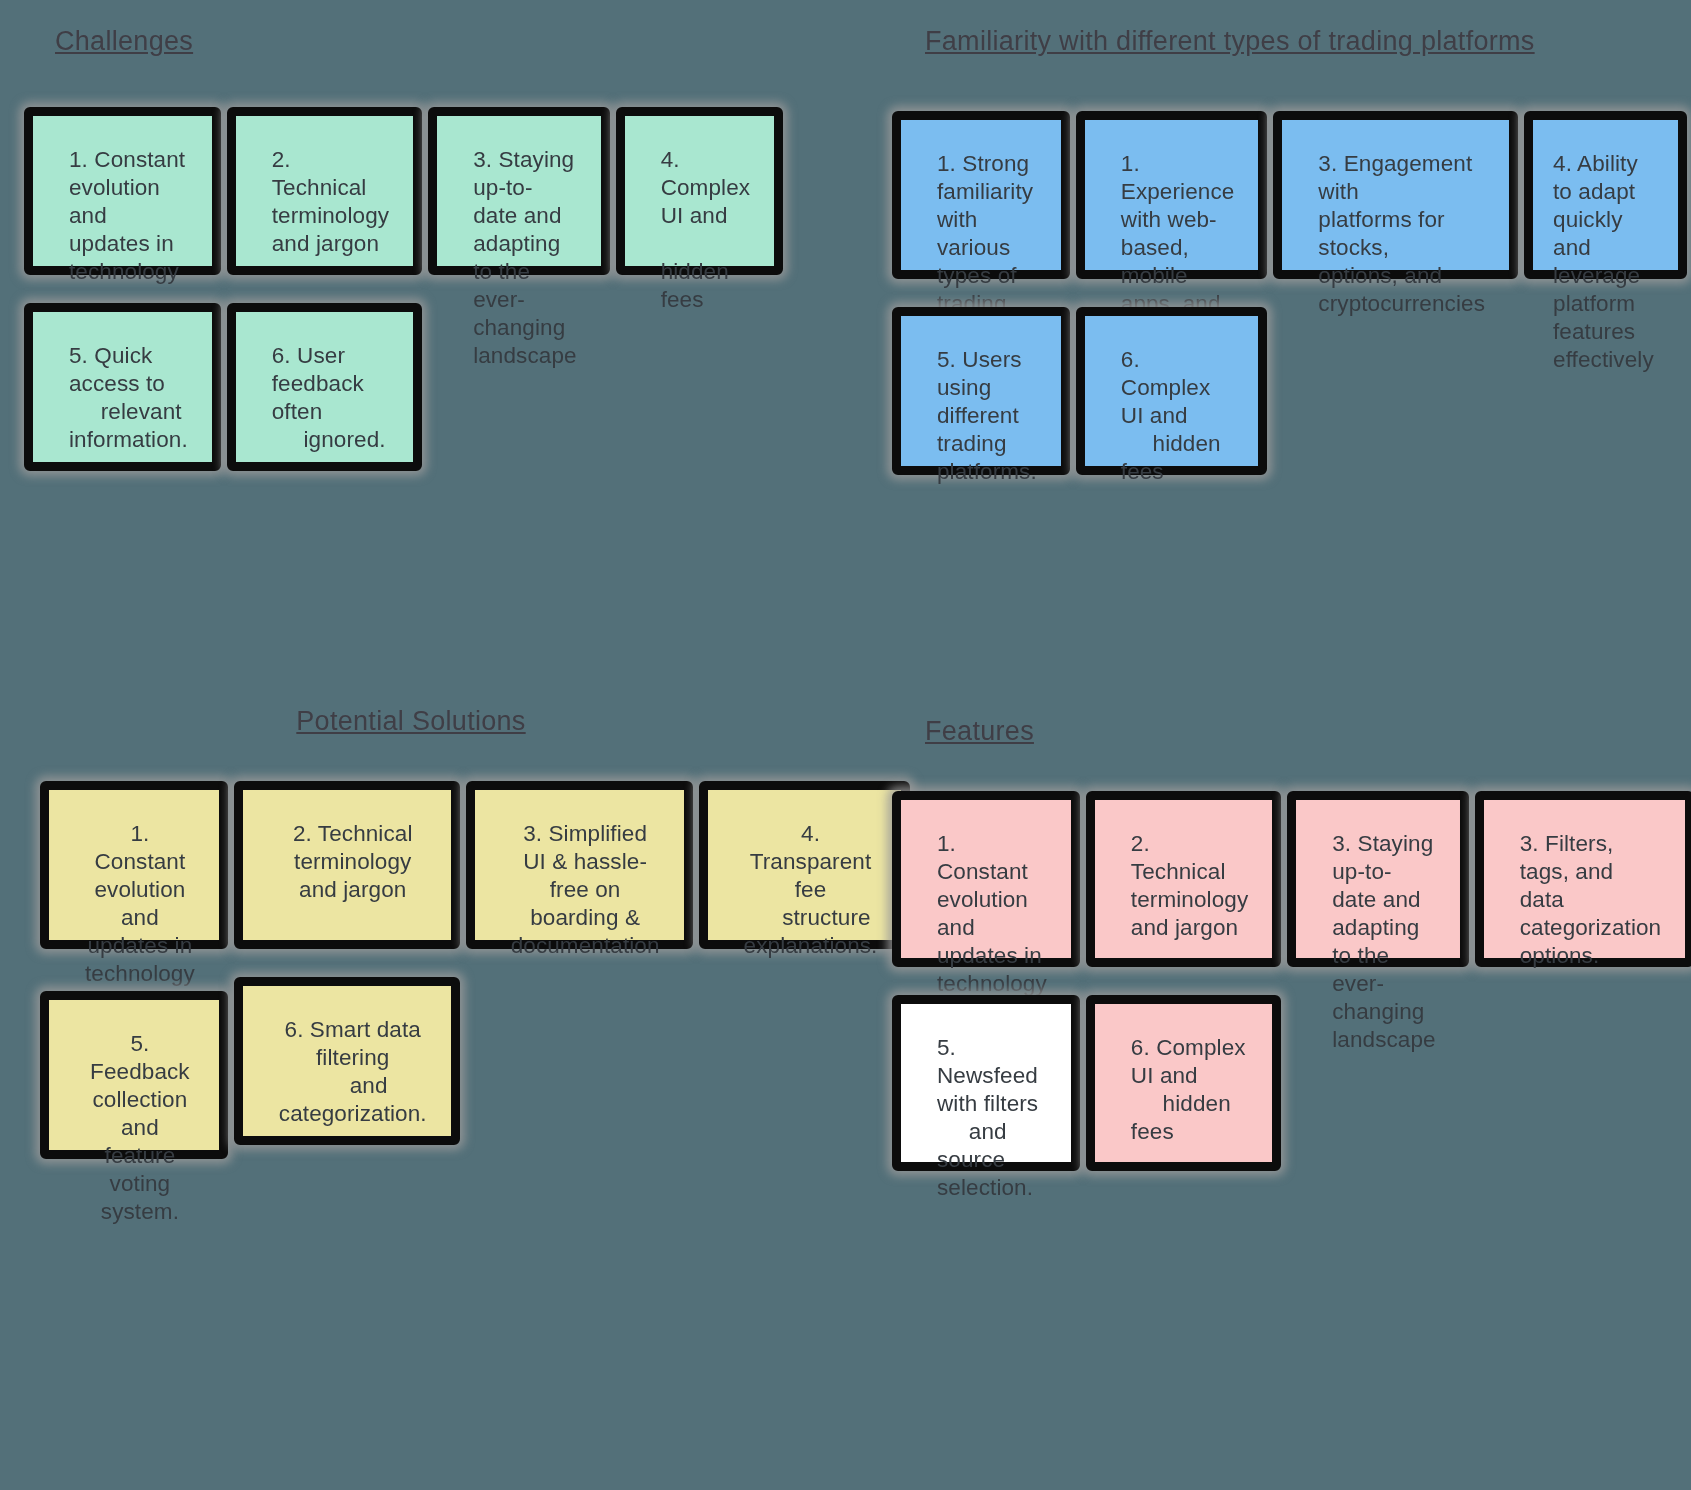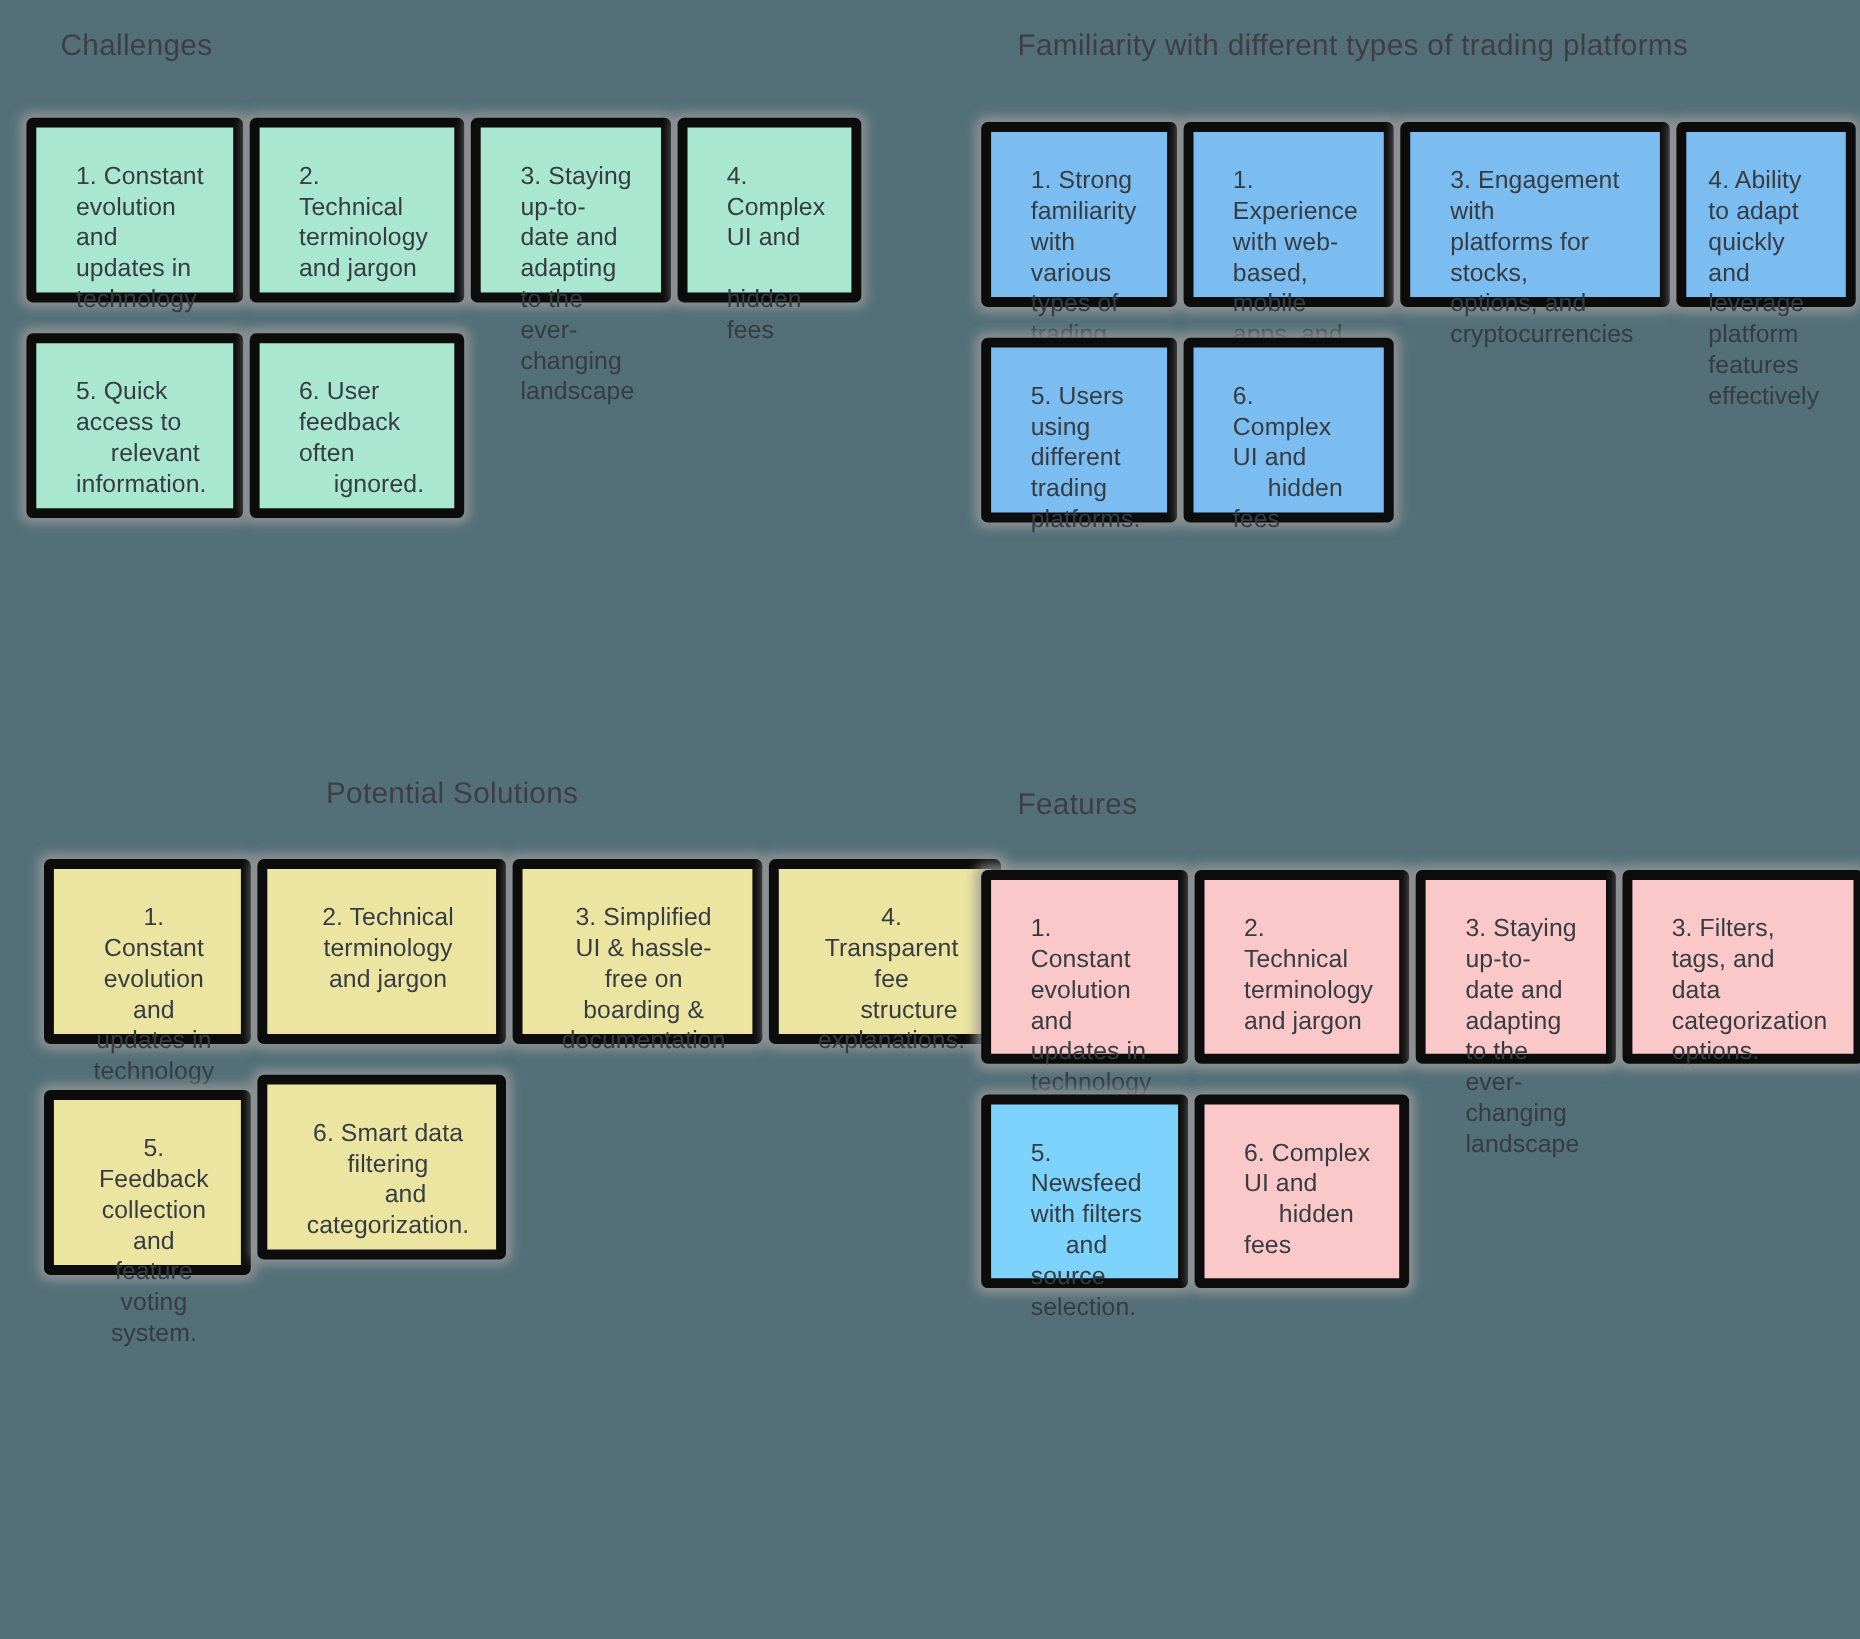--- a/index.html
+++ b/index.html
@@ -22,20 +22,21 @@
   }
   .q-title {
     font-size: 27px;
     font-weight: 500;
     letter-spacing: 0.3px;
     opacity: 0.92;
     margin: 4px 0 0 31px;
     height: 34px;
     line-height: 34px;
     white-space: nowrap;
+    text-decoration: underline;
   }
   .quadrant--tr .q-title,
   .quadrant--br .q-title { margin-left: 33px; }
   .cards-grid {
     display: grid;
     grid-template-columns: 1fr 1fr 1fr 1fr;
     column-gap: 6px;
     row-gap: 28px;
     margin-top: 49px;
   }
@@ -180,21 +181,21 @@
       </div>
       <div class="card" style="background-color: rgb(250, 200, 200);">
         <span class="card-text" style="color: rgb(54, 60, 66);">3. Staying up-to-date and
 adapting to the ever-
 changing landscape</span>
       </div>
       <div class="card" style="background-color: rgb(250, 200, 200);">
         <span class="card-text" style="color: rgb(54, 60, 66);">3. Filters, tags, and data
 categorization options.</span>
       </div>
-      <div class="card" style="background-color: #7dd3fc;">
+      <div class="card" style="background-color: #ffffff;">
         <span class="card-text" style="color: rgb(54, 60, 66);">5. Newsfeed with filters
      and source selection.</span>
       </div>
       <div class="card" style="background-color: rgb(250, 200, 200);">
         <span class="card-text" style="color: rgb(54, 60, 66);">6. Complex UI and
      hidden fees</span>
       </div>
     </div>
   </section>
 

